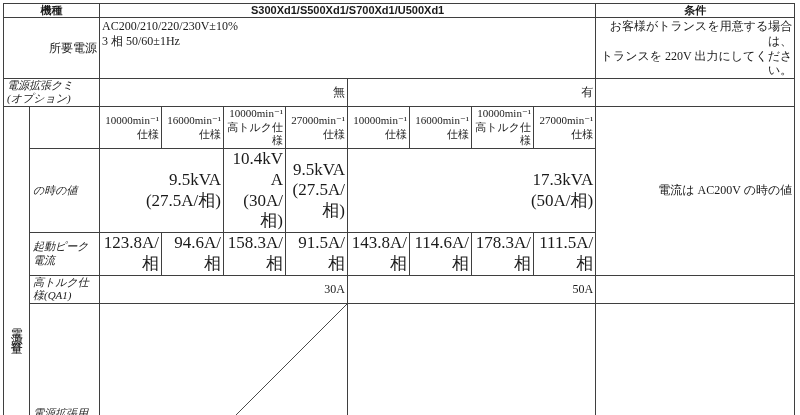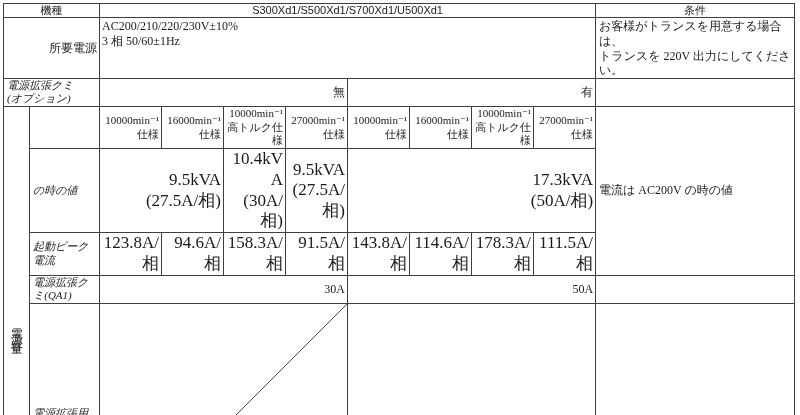--- a/index.html
+++ b/index.html
@@ -1,30 +1,30 @@
 <!DOCTYPE html>
 <html><head>
 <meta charset="utf-8">
 <style>
   html,body{margin:0;padding:0;background:#ffffff;width:800px;height:415px;overflow:hidden;}
   body{font-family:"Liberation Serif","DejaVu Serif",serif;color:#1a1a1a;}
   table.spec{border-collapse:collapse;table-layout:fixed;margin:3px 0 0 3px;width:791px;}
   td{border:1px solid #3f3f3f;padding:0 2px;font-size:12px;vertical-align:middle;overflow:hidden;
      word-break:break-all;line-height:1.22;}
-  .bold-h{font-family:"Liberation Sans","DejaVu Sans",sans-serif;font-weight:normal;font-size:11px;text-align:center;padding:0;}
+  .bold-h{font-family:"Liberation Sans","DejaVu Sans",sans-serif;font-weight:bold;font-size:11px;text-align:center;padding:0;}
   .c{text-align:right;}
   .l{text-align:left;font-family:Liberation Serif, serif;}
   .pre{white-space:pre-line;}
   .top{vertical-align:top;padding-top:1px;}
   .lbl{font-size:11px;padding-left:3px;font-style:italic;}
   .vhead{writing-mode:vertical-rl;text-orientation:upright;text-align:center;letter-spacing:5px;
          font-size:12px;padding:0;}
   .spec-h{font-size:11px;line-height:1.25;}
   .val{font-size:17px;}
-  .cond-col{font-size:12px;padding-left:3px;}
+  .cond-col{font-size:12px;padding-left:3px;text-align:right;}
   .diag{padding:0;}
   .diag svg{width:100%;height:100%;display:block;}
 </style>
 </head>
 <body>
 
 <table class="spec">
   <colgroup>
     <col style="width:26px">
       <col style="width:70px">
@@ -110,21 +110,21 @@
     <td colspan="2" class="c val">94.6A/相</td>
     <td colspan="2" class="c val">158.3A/相</td>
     <td colspan="2" class="c val">91.5A/相</td>
     <td colspan="2" class="c val">143.8A/相</td>
     <td colspan="2" class="c val">114.6A/相</td>
     <td colspan="2" class="c val">178.3A/相</td>
     <td colspan="2" class="c val">111.5A/相</td>
   </tr>
 
   <tr style="height:28px">
-    <td class="lbl">電源拡張クミ(QA1)</td>
+    <td class="lbl">高トルク仕様(QA1)</td>
     <td colspan="8" class="c">30A</td>
     <td colspan="8" class="c">50A</td>
     <td></td>
   </tr>
 
   <tr style="height:28px">
     <td class="lbl">電源拡張用ブレーカ(QA4)</td>
     <td colspan="8" class="diag">
           <svg viewBox="0 0 100 100" preserveAspectRatio="none">
             <line x1="0" y1="100" x2="100" y2="0" stroke="#4a4a4a" stroke-width="1" vector-effect="non-scaling-stroke"></line>

